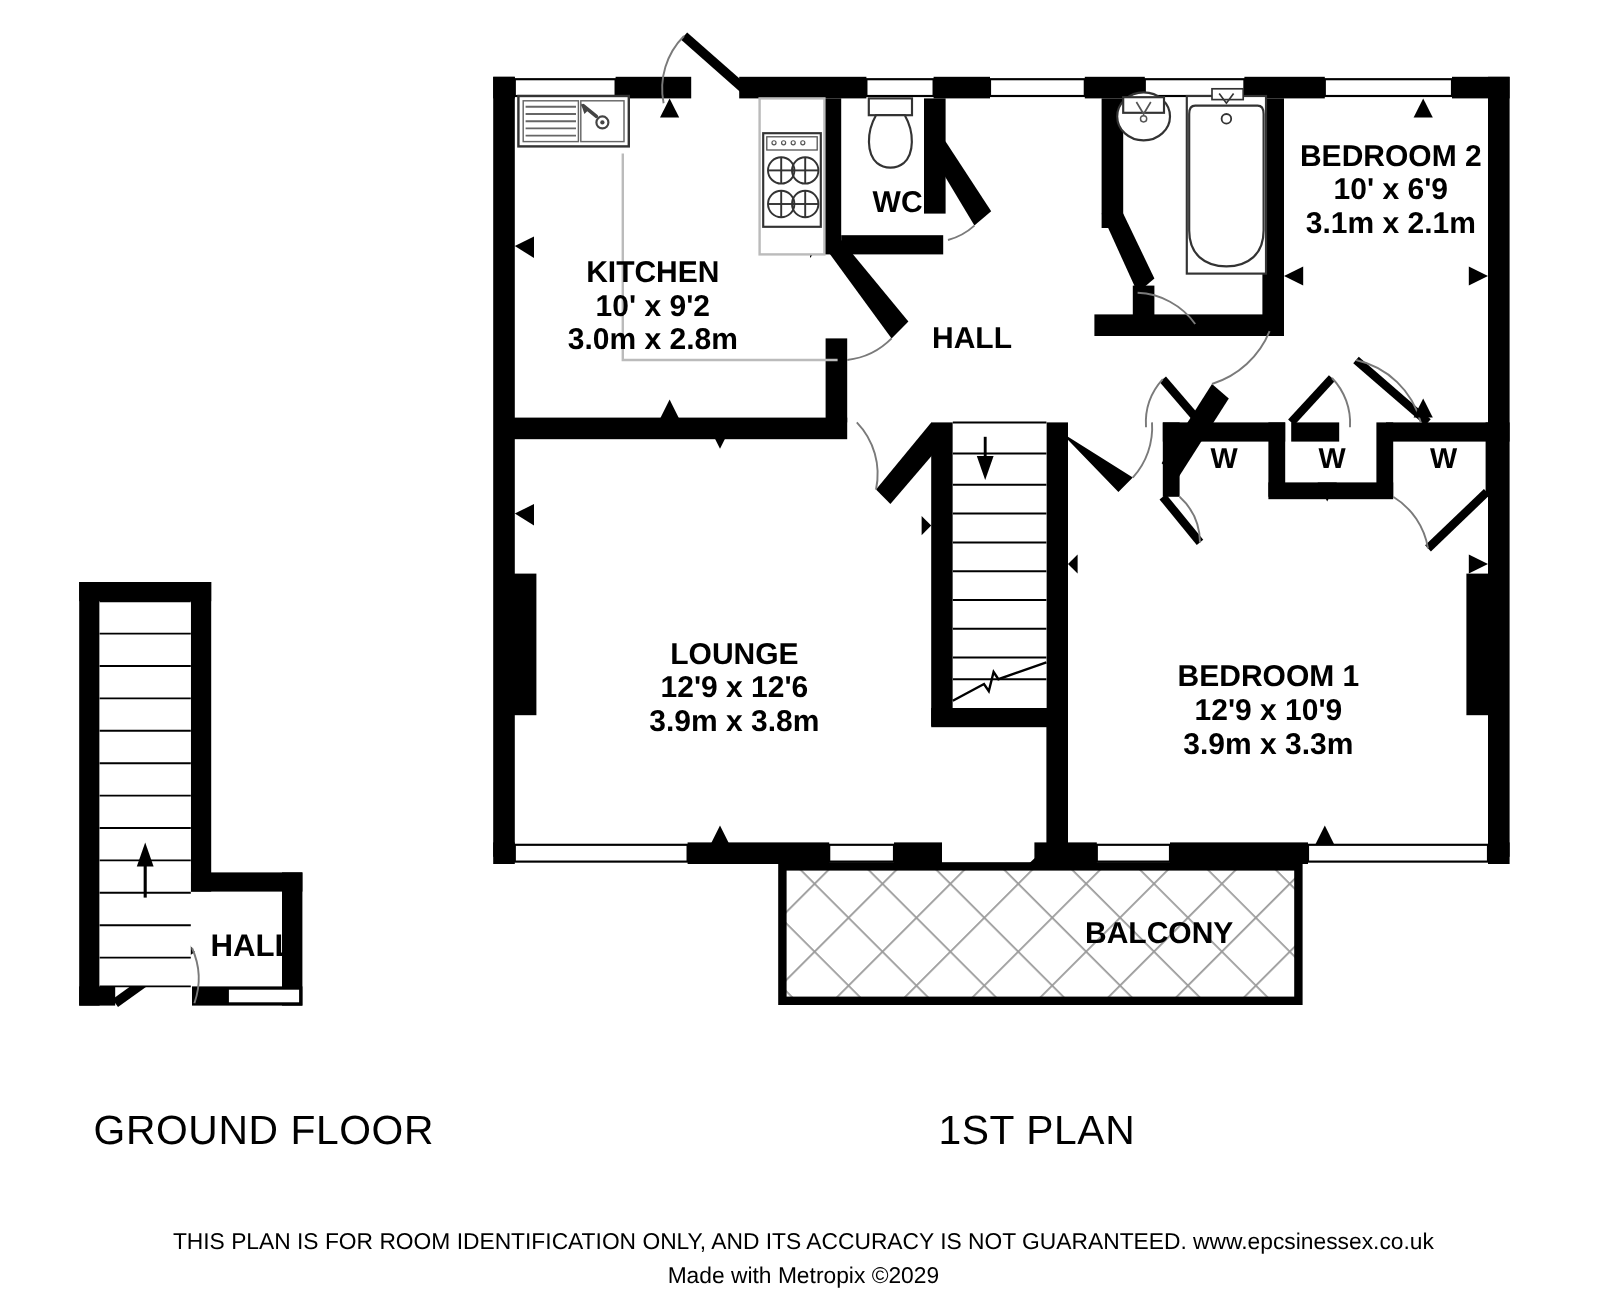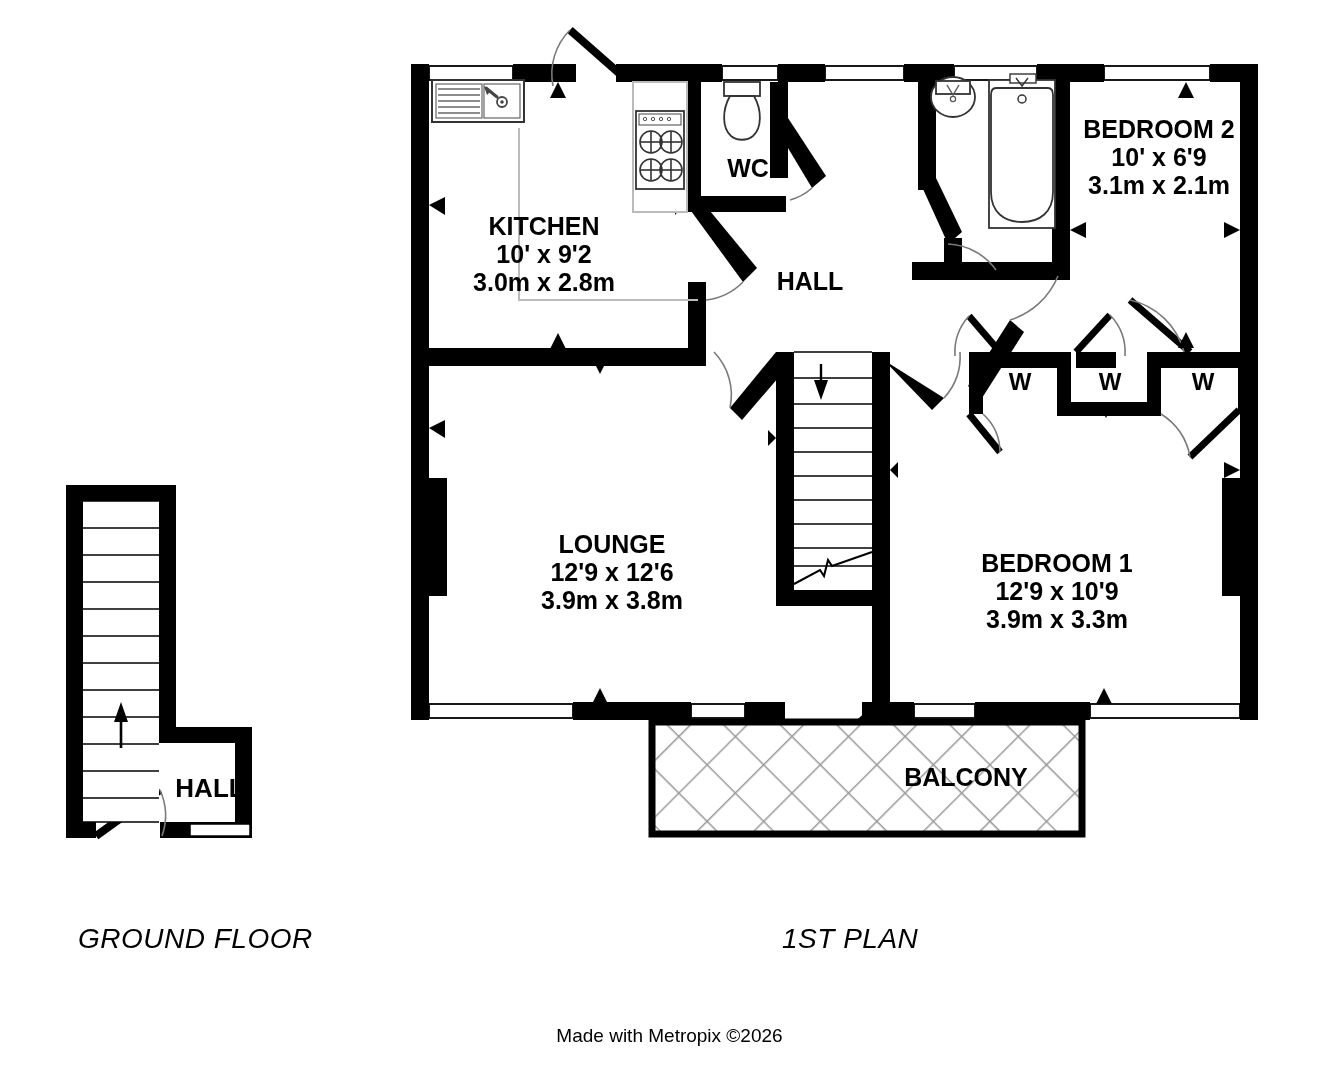--- a/index.html
+++ b/index.html
@@ -1,20 +1,20 @@
 <!DOCTYPE html>
 <html><head>
 <meta charset="utf-8">
 <style>
   html,body{margin:0;padding:0;background:#fff;}
   body{width:1339px;height:1080px;position:relative;
        font-family:"Liberation Sans","DejaVu Sans",sans-serif;color:#000;overflow:hidden;}
   #stage{position:absolute;inset:0;width:1339px;height:1080px;}
   svg{display:block;}
-  .floorlabel{position:absolute;font-size:28px;font-weight:400;letter-spacing:.5px;white-space:nowrap;font-style:italic;}
+  .floorlabel{position:absolute;font-size:34px;font-weight:400;letter-spacing:.5px;white-space:nowrap;}
   .disclaimer{position:absolute;width:100%;text-align:center;font-size:19px;line-height:1.45;}
   .roomlabel{font-family:"Liberation Sans","DejaVu Sans",sans-serif;font-weight:bold;text-anchor:middle;}
 </style>
 </head>
 <body>
 
 <div id="stage">
 
 <svg width="1339" height="1080" viewBox="0 0 1339 1080" xmlns="http://www.w3.org/2000/svg">
 
@@ -336,16 +336,17 @@
 
   <div class="floorlabel" style="left:78px;top:923px;">
     <span>GROUND FLOOR</span>
   </div>
 
   <div class="floorlabel" style="left:782px;top:923px;">
     <span>1ST PLAN</span>
   </div>
 
   <div class="disclaimer" style="left:0;top:1022px;">
-    <div>Made with Metropix ©2026</div>
+    <div>THIS PLAN IS FOR ROOM IDENTIFICATION ONLY, AND ITS ACCURACY IS NOT GUARANTEED. www.epcsinessex.co.uk</div>
+    <div>Made with Metropix ©2029</div>
   </div>
 
 </div>
 
 </body></html>

